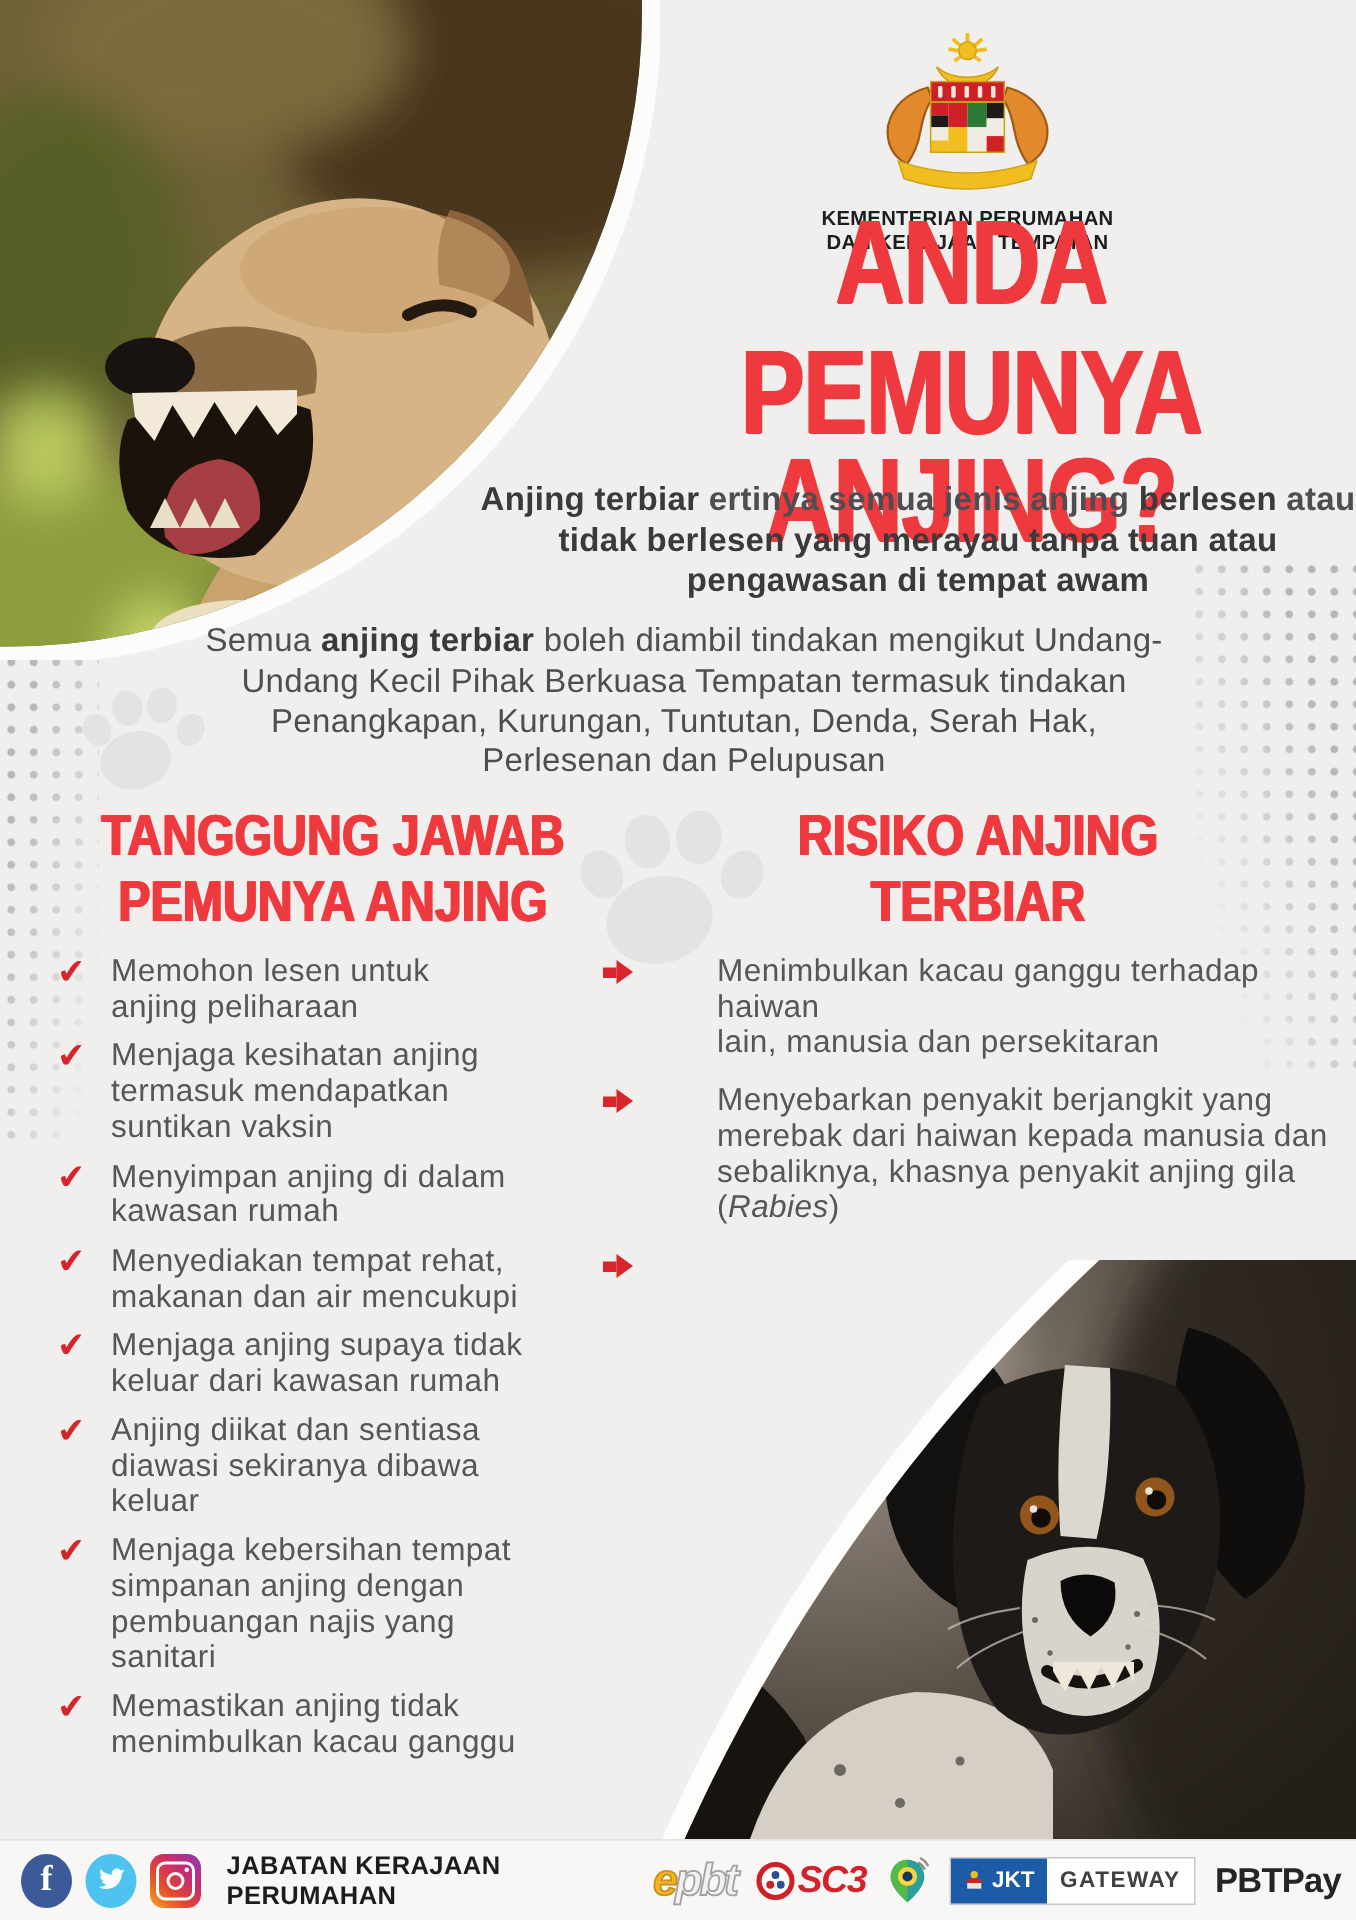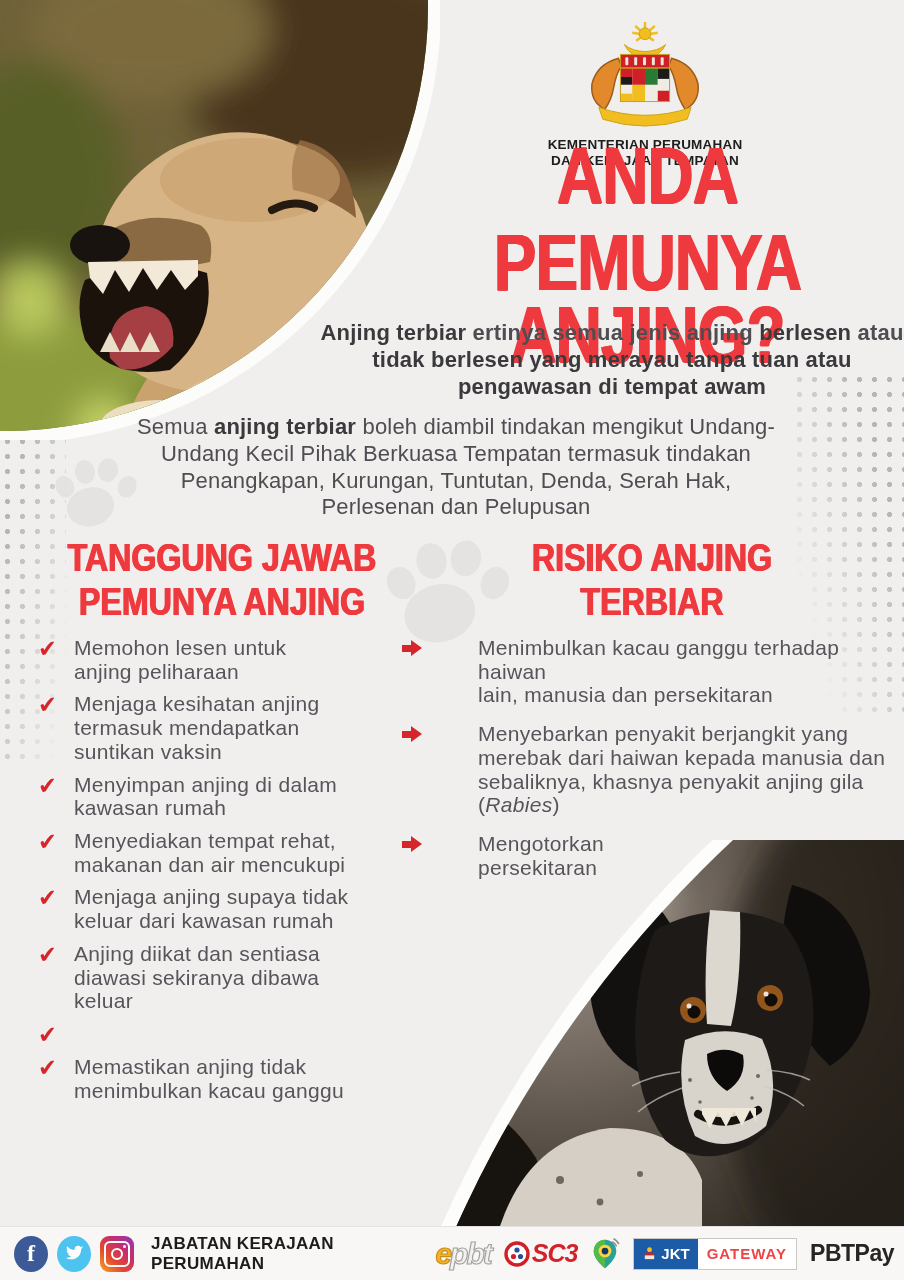--- a/index.html
+++ b/index.html
@@ -87,21 +87,21 @@
   .dept{margin-left:8px;font-weight:700;font-size:17px;color:#1d1c1c;letter-spacing:.3px;}
   .epbt{font-style:italic;font-weight:700;font-size:30px;letter-spacing:-2px;
     color:#f2f1ef;-webkit-text-stroke:1.2px #a3a2a0;}
   .epbt .e{color:#f4b324;-webkit-text-stroke:1.2px #c68f1b;}
   .osc3{display:flex;align-items:center;gap:2px;}
   .osc3-text{font-style:italic;font-weight:700;font-size:25px;letter-spacing:-1px;color:#d2232a;}
   .jkt-badge{display:flex;align-items:stretch;height:30px;background:#fff;
     border:1px solid #c9c8c6;}
   .jkt-left{background:#1c5ba6;color:#fff;display:flex;align-items:center;gap:4px;
     padding:10px 8px;font-weight:700;font-size:15px;}
-  .jkt-right{display:flex;align-items:center;padding:0 9px;color:#ef4444;
+  .jkt-right{display:flex;align-items:center;padding:0 9px;color:#404040;
     font-weight:700;font-size:15px;letter-spacing:1px;}
   .pbtpay{font-weight:700;font-size:23px;color:#262524;letter-spacing:-.5px;}
 </style>
 </head>
 <body>
 
 <div class="poster">
 
   <div class="dots dots-left"></div>
   <div class="dots dots-right"></div>
@@ -264,20 +264,24 @@
 keluar dari kawasan rumah</span>
         </li>
       <li>
           <span class="check">✔</span>
           <span class="itext">Anjing diikat dan sentiasa
 diawasi sekiranya dibawa
 keluar</span>
         </li>
       <li>
           <span class="check">✔</span>
+          <span class="itext">Menjaga kebersihan tempat
+simpanan anjing dengan
+pembuangan najis yang
+sanitari</span>
         </li>
       <li>
           <span class="check">✔</span>
           <span class="itext">Memastikan anjing tidak
 menimbulkan kacau ganggu</span>
         </li>
     </ul>
   </section>
 
   <section class="col col-right">
@@ -293,22 +297,20 @@
         </li>
       <li>
           <span class="arrow"></span>
           <span class="itext"><span>Menyebarkan penyakit berjangkit yang
 merebak dari haiwan kepada manusia dan
 sebaliknya, khasnya penyakit anjing gila
 (</span><i>Rabies</i><span>)</span></span>
         </li>
       <li>
           <span class="arrow"></span>
-          <span class="itext">Mengotorkan
-persekitaran</span>
         </li>
     </ul>
   </section>
 
   <div class="photo-bottom">
     <svg width="464" height="386" viewBox="0 0 464 386">
       <defs>
         <clipPath id="c2">
             <circle cx="1111" cy="878" r="1200"></circle>
           </clipPath>

